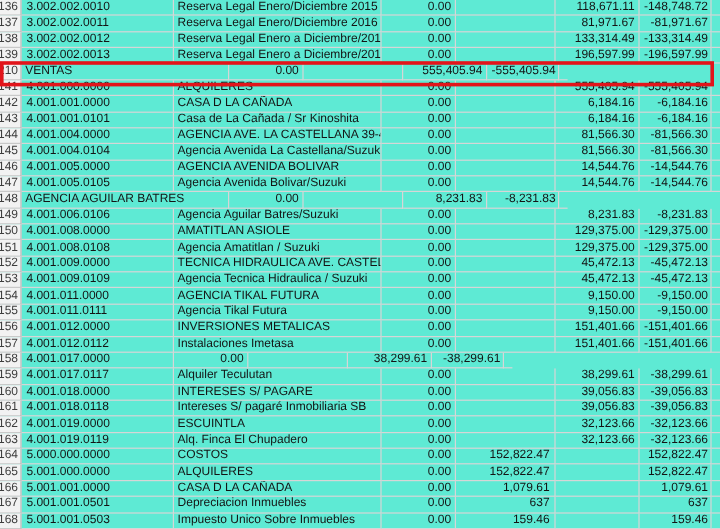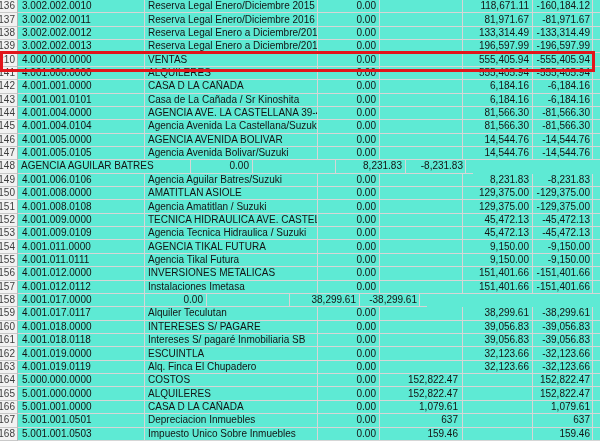--- a/index.html
+++ b/index.html
@@ -60,21 +60,21 @@
 
 <div class="sheet">
   <div>
       <div class="row">
         <div class="cell c-rowh">136</div>
         <div class="cell c-code">3.002.002.0010</div>
         <div class="cell c-name">Reserva Legal Enero/Diciembre 2015</div>
         <div class="cell c-zero">0.00</div>
         <div class="cell c-debit"></div>
         <div class="cell c-credit">118,671.11</div>
-        <div class="cell c-bal">-160,184.12</div>
+        <div class="cell c-bal">-148,748.72</div>
         <div class="cell c-fill"></div>
       </div>
       <div class="row">
         <div class="cell c-rowh">137</div>
         <div class="cell c-code">3.002.002.0011</div>
         <div class="cell c-name">Reserva Legal Enero/Diciembre 2016</div>
         <div class="cell c-zero">0.00</div>
         <div class="cell c-debit"></div>
         <div class="cell c-credit">81,971.67</div>
         <div class="cell c-bal">-81,971.67</div>
@@ -95,21 +95,20 @@
         <div class="cell c-code">3.002.002.0013</div>
         <div class="cell c-name">Reserva Legal Enero a Diciembre/201</div>
         <div class="cell c-zero">0.00</div>
         <div class="cell c-debit"></div>
         <div class="cell c-credit">196,597.99</div>
         <div class="cell c-bal">-196,597.99</div>
         <div class="cell c-fill"></div>
       </div>
       <div class="row">
         <div class="cell c-rowh">210</div>
-        <div class="cell c-code">4.000.000.0000</div>
         <div class="cell c-name">VENTAS</div>
         <div class="cell c-zero">0.00</div>
         <div class="cell c-debit"></div>
         <div class="cell c-credit">555,405.94</div>
         <div class="cell c-bal">-555,405.94</div>
         <div class="cell c-fill"></div>
       </div>
       <div class="row">
         <div class="cell c-rowh">141</div>
         <div class="cell c-code">4.001.000.0000</div>

